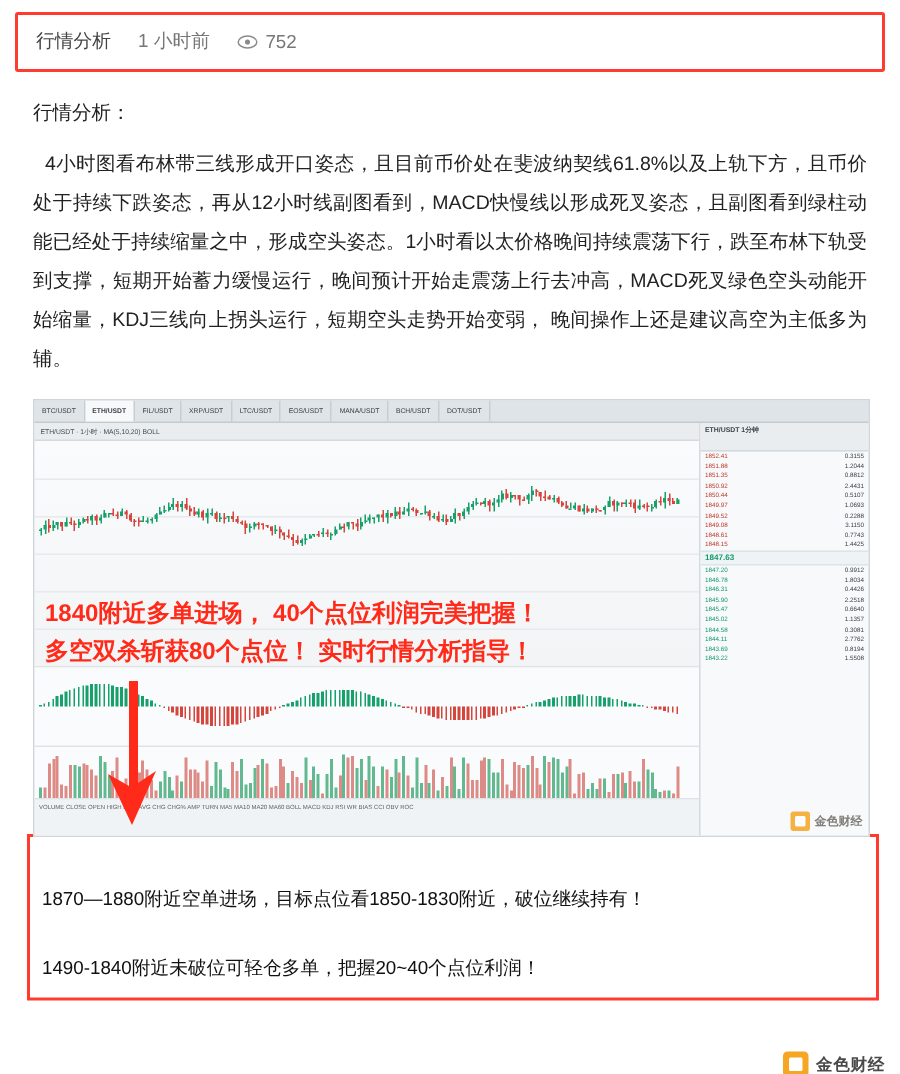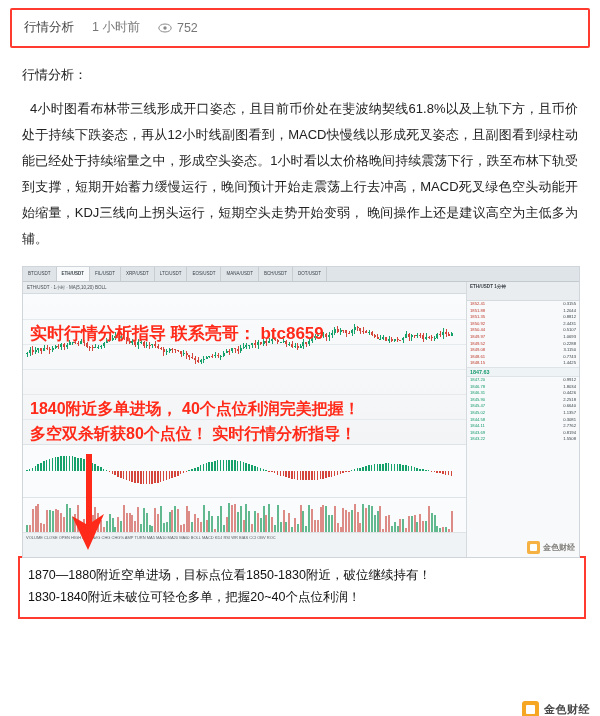--- a/index.html
+++ b/index.html
@@ -250,21 +250,21 @@
     color: #222;
   }
   .strategy-box {
     margin: 0 14px 0 18px;
     border: 2px solid #ff3b30;
     padding: 7px 8px 8px 8px;
     font-size: 12.5px;
     line-height: 1.75;
     color: #111;
   }
-  .strategy-box .s-line { white-space: nowrap; }
+  .strategy-box .s-line { white-space: nowrap; margin-top: 24px; }
   .footer-wm {
     position: absolute;
     right: 10px;
     bottom: 6px;
     display: flex;
     align-items: center;
     gap: 5px;
   }
   .fwm-sq {
     width: 17px; height: 17px; background: #f5a623; border-radius: 3px; position: relative;
@@ -1324,31 +1324,30 @@
             </div>
         </div>
       </div>
 
       <div class="watermark">
         <span class="wm-sq"></span>
         <span class="wm-text">金色财经</span>
       </div>
     </div>
 
-    <div class="overlay-text ov-line1">实时行情分析指导 联系亮哥： btc8659</div>
     <div class="overlay-text ov-line3">1840附近多单进场， 40个点位利润完美把握！</div>
     <div class="overlay-text ov-line4">多空双杀斩获80个点位！ 实时行情分析指导！</div>
 
     <svg class="arrow" viewBox="0 0 52 96">
       <path d="M24 0 L24 70 L10 62 L26 96 L42 60 L30 68 L30 0 Z" fill="#ff2a19"></path>
     </svg>
   </div>
 
   <div class="strategy-box">
     <div class="s-line">1870—1880附近空单进场，目标点位看1850-1830附近，破位继续持有！</div>
-    <div class="s-line">1830-1840附近未破位可轻仓多单，把握20~40个点位利润！</div>
+    <div class="s-line">1490-1840附近未破位可轻仓多单，把握20~40个点位利润！</div>
   </div>
 
   <div class="footer-wm">
     <span class="fwm-sq"></span>
     <span class="fwm-text">金色财经</span>
   </div>
 </div>
 
 </body></html>

